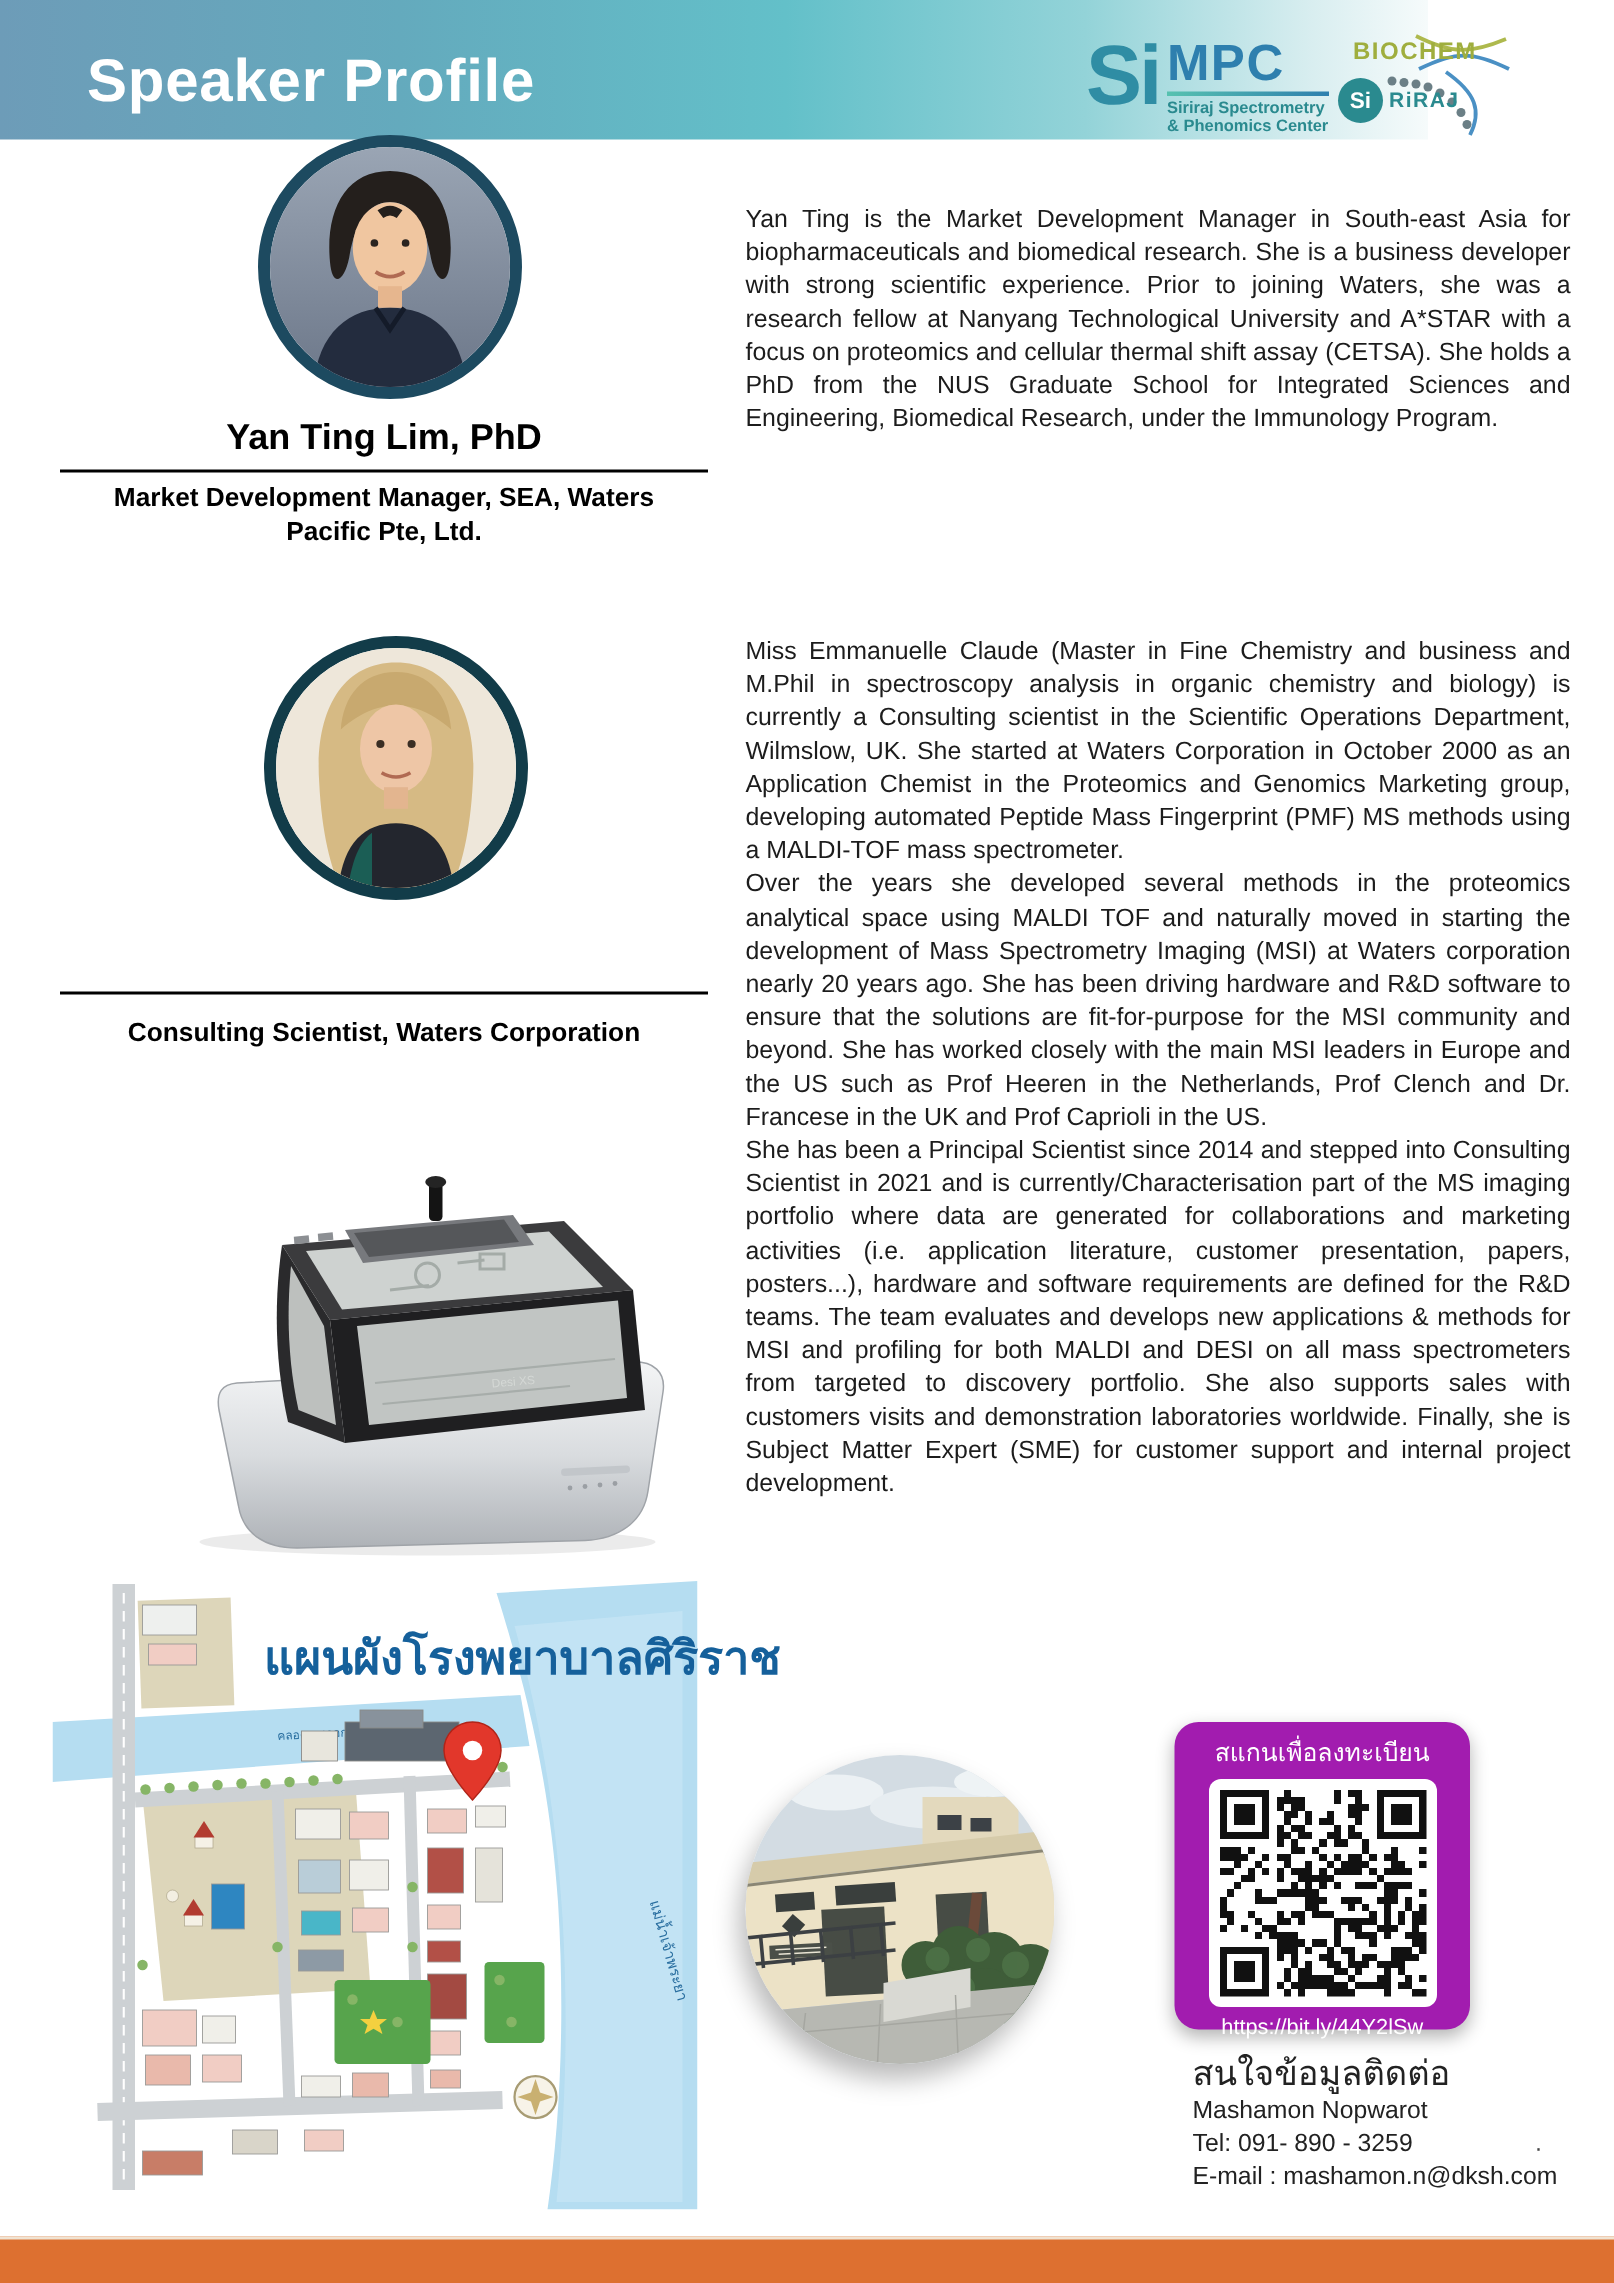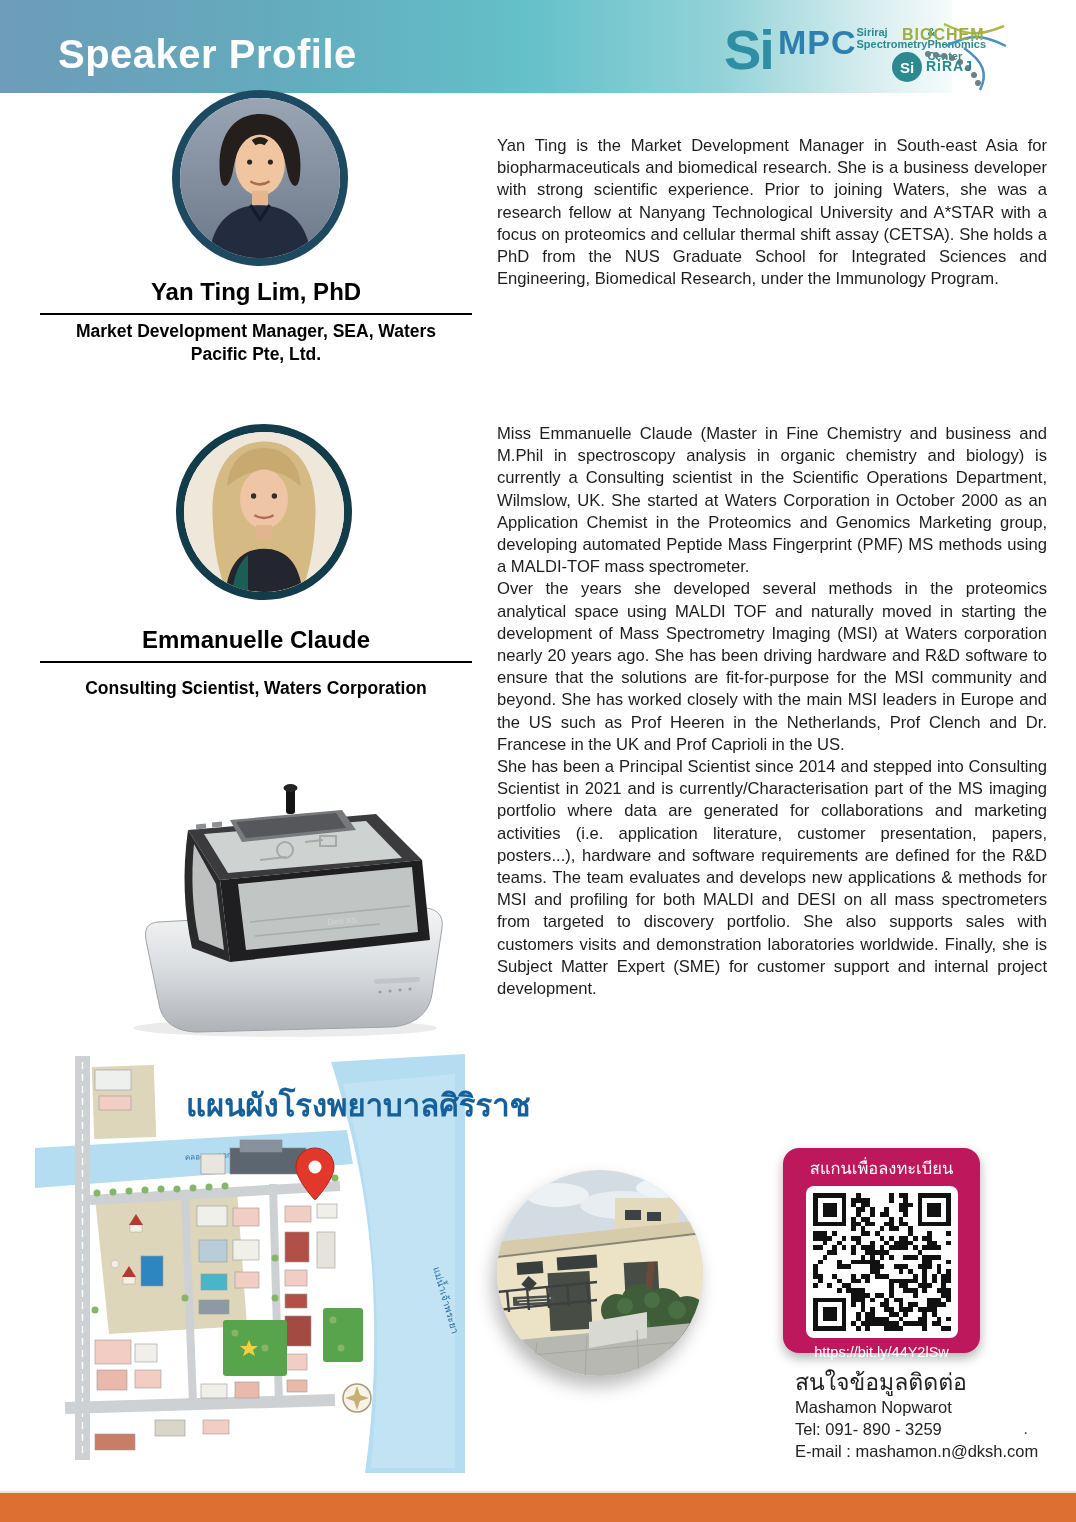--- a/index.html
+++ b/index.html
@@ -6,21 +6,21 @@
   .page{position:relative;width:1076px;height:1522px;margin:0 auto;background:#ffffff;
         font-family:"Liberation Sans", sans-serif;overflow:hidden;}
 
   
   .banner{position:absolute;left:0;top:0;width:952px;height:93px;
     background:linear-gradient(90deg,#6d9cb8 0%,#64aabd 28%,#63c0c9 55%,#93d3d8 76%,#d9eef0 92%,#f6fbfb 100%);}
   .banner-title{position:absolute;left:58px;top:32px;font-size:40px;font-weight:600;color:#ffffff;letter-spacing:0.5px;}
 
   .logo-simpc{position:absolute;left:724px;top:22px;display:flex;align-items:flex-start;gap:5px;}
   .simpc-mark{font-size:56px;line-height:56px;font-weight:bold;color:#2f8da4;letter-spacing:-2px;}
-  .simpc-right{display:flex;padding-top:4px;}
+  .simpc-right{display:flex;flex-direction:column;padding-top:4px;}
   .simpc-acronym{font-size:34px;line-height:32px;font-weight:bold;color:#2e7fae;letter-spacing:1px;}
   .simpc-rule{height:3px;margin:3px 0 2px 0;background:linear-gradient(90deg,#57c2b0,#2e7fae);}
   .simpc-sub{font-size:11px;line-height:12px;font-weight:bold;color:#2a8a8f;}
 
   .logo-biochem{position:absolute;left:884px;top:18px;width:124px;height:74px;}
   .logo-biochem svg{position:absolute;left:0;top:0;}
   .biochem-word{position:absolute;left:18px;top:8px;font-size:16px;font-weight:bold;color:#9fae3e;letter-spacing:1px;}
   .biochem-si{position:absolute;left:8px;top:34px;width:30px;height:30px;border-radius:50%;background:#2a8a8f;
     color:#fff;font-size:15px;font-weight:bold;display:flex;align-items:center;justify-content:center;}
   .biochem-rest{position:absolute;left:42px;top:40px;font-size:14px;font-weight:bold;color:#2a8a8f;letter-spacing:1px;}
@@ -41,29 +41,29 @@
   .bio{position:absolute;left:497px;width:550px;text-align:justify;
        font-size:16.6px;line-height:22.2px;color:#1c1c1c;}
   .bio p{margin:0;}
   .bio-1{top:135px;} .bio-2{top:423px;}
 
   
   .instrument{position:absolute;left:80px;top:772px;width:400px;height:272px;}
 
   
   .map{position:absolute;left:35px;top:1048px;width:430px;height:425px;}
-  .map-title{position:absolute;left:186px;top:1080px;font-size:31px;font-weight:bold;color:#15609b;z-index:3;}
+  .map-title{position:absolute;left:176px;top:1080px;font-size:31px;font-weight:bold;color:#15609b;z-index:3;}
 
   
   .building-photo{position:absolute;left:497px;top:1170px;width:206px;height:206px;border-radius:50%;
     overflow:hidden;box-shadow:-4px 10px 18px rgba(0,0,0,0.28);}
   .building-photo svg{display:block;width:100%;height:100%;}
 
   
-  .qr-card{position:absolute;left:783px;top:1148px;width:197px;height:205px;background:#be185d;border-radius:16px;
+  .qr-card{position:absolute;left:783px;top:1148px;width:197px;height:205px;background:#a21caf;border-radius:16px;
     box-shadow:0 5px 12px rgba(0,0,0,0.30);display:flex;flex-direction:column;align-items:center;}
   .qr-label{margin-top:7px;font-size:16.5px;color:#ffffff;}
   .qr-box{margin-top:5px;width:138px;height:138px;background:#ffffff;border-radius:8px;padding:7px;}
   .qr-box svg{width:100%;height:100%;display:block;}
   .qr-url{margin-top:6px;font-size:14.5px;color:#ffffff;}
 
   
   .contact-heading{position:absolute;left:795px;top:1364px;font-size:23px;color:#222;}
   .contact-lines{position:absolute;left:795px;top:1396px;font-size:16.5px;line-height:22px;color:#222;}
   .contact-mark{position:absolute;left:1023px;top:1424px;font-size:16px;color:#444;}
@@ -145,21 +145,20 @@
       <path d="M50,10 C36,10 28,20 27,34 C36,26 44,24 50,24 C56,24 64,26 73,34 C72,20 64,10 50,10 Z" fill="#c8a96f"></path>
       <ellipse cx="50" cy="42" rx="15" ry="18.5" fill="#eec6a6"></ellipse>
       <circle cx="43.5" cy="40" r="1.7" fill="#3a2e24"></circle>
         <circle cx="56.5" cy="40" r="1.7" fill="#3a2e24"></circle>
       <path d="M44,52 Q50,55.5 56,52" stroke="#b06a52" stroke-width="1.5" fill="none"></path>
       <rect x="45" y="58" width="10" height="9" fill="#e3b58f"></rect>
       <path d="M26,100 C28,81 37,73 50,73 C63,73 72,81 74,100 Z" fill="#23262e"></path>
       <path d="M30,100 C32,86 36,80 40,77 L40,100 Z" fill="#1b5e55"></path>
     </svg>
   </div>
-  <div class="speaker-name name-2">Emmanuelle Claude</div>
   <div class="divider divider-2"></div>
   <div class="speaker-title title-2">Consulting Scientist, Waters Corporation</div>
   <div class="bio bio-2">
     <p>Miss Emmanuelle Claude (Master in Fine Chemistry and business and M.Phil in spectroscopy analysis in organic chemistry and biology) is currently a Consulting scientist in the Scientific Operations Department, Wilmslow, UK. She started at Waters Corporation in October 2000 as an Application Chemist in the Proteomics and Genomics Marketing group, developing automated Peptide Mass Fingerprint (PMF) MS methods using a MALDI-TOF mass spectrometer.</p>
     <p>Over the years she developed several methods in the proteomics analytical space using MALDI TOF and naturally moved in starting the development of Mass Spectrometry Imaging (MSI) at Waters corporation nearly 20 years ago. She has been driving hardware and R&amp;D software to ensure that the solutions are fit-for-purpose for the MSI community and beyond. She has worked closely with the main MSI leaders in Europe and the US such as Prof Heeren in the Netherlands, Prof Clench and Dr. Francese in the UK and Prof Caprioli in the US.</p>
     <p>She has been a Principal Scientist since 2014 and stepped into Consulting Scientist in 2021 and is currently/Characterisation part of the MS imaging portfolio where data are generated for collaborations and marketing activities (i.e. application literature, customer presentation, papers, posters...), hardware and software requirements are defined for the R&amp;D teams. The team evaluates and develops new applications &amp; methods for MSI and profiling for both MALDI and DESI on all mass spectrometers from targeted to discovery portfolio. She also supports sales with customers visits and demonstration laboratories worldwide. Finally, she is Subject Matter Expert (SME) for customer support and internal project development.</p>
   </div>
 
   <div class="instrument">
     <svg viewBox="0 0 400 272" width="400" height="272">

